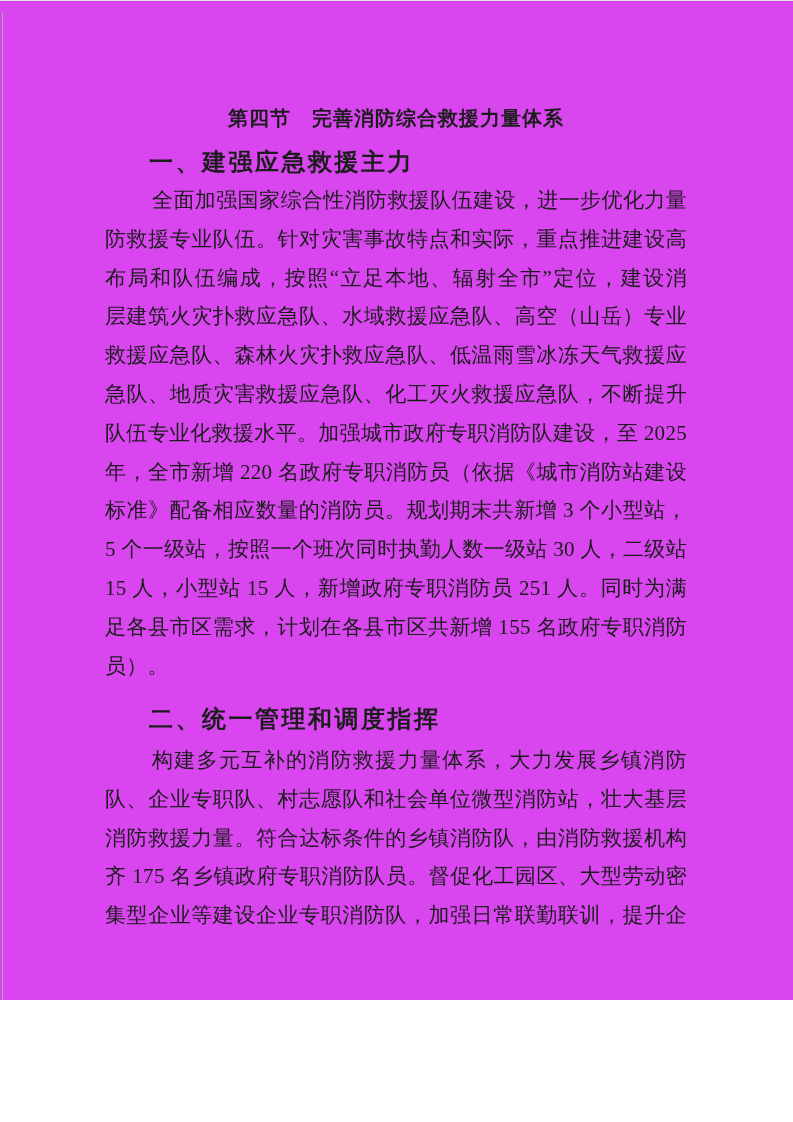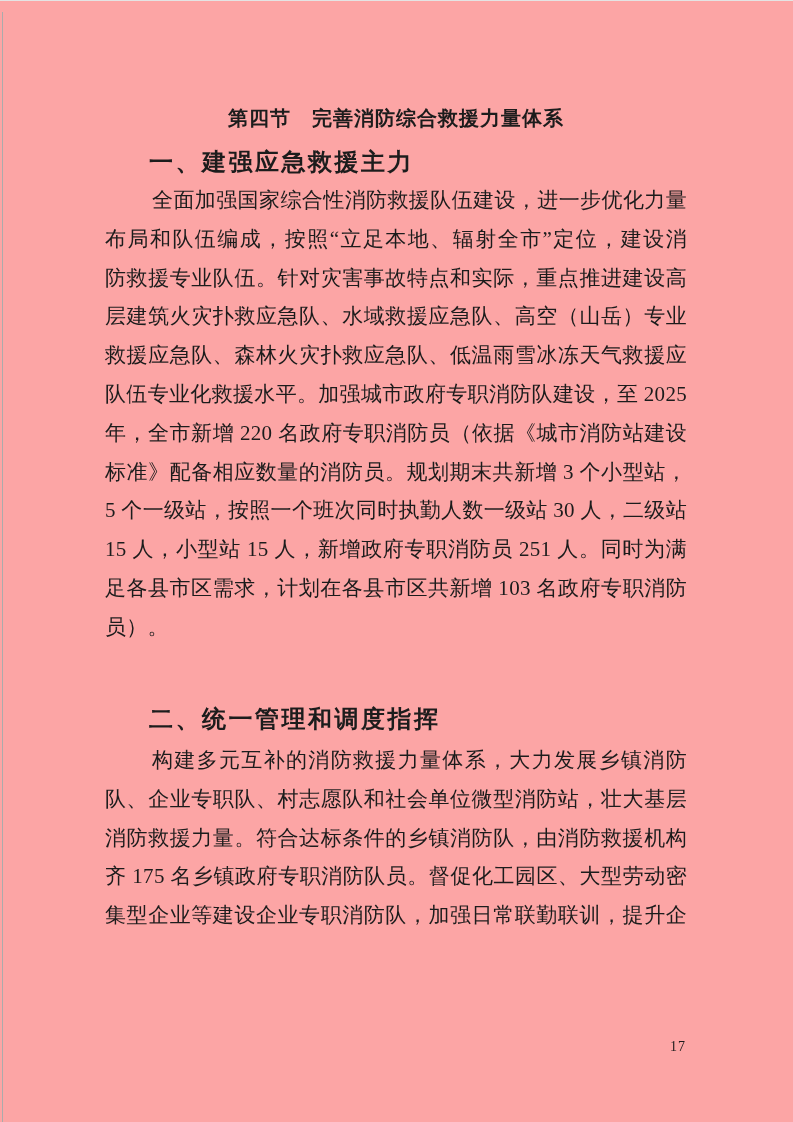--- a/index.html
+++ b/index.html
@@ -1,17 +1,17 @@
 <!DOCTYPE html>
 <html><head>
 <meta charset="utf-8">
 <style>
   html,body{margin:0;padding:0;background:#ffffff;}
   .page{
-    position:relative;width:793px;height:1122px;background:#fca5a5;
+    position:relative;width:793px;height:1000px;background:#d946ef;
     font-family:"Liberation Serif",serif;color:#1c1c1c;overflow:hidden;
   }
   .edge-top{position:absolute;top:0;left:0;width:793px;height:1px;background:#e4e4e4;}
   .edge-left{position:absolute;top:12px;left:2px;width:1px;height:1110px;background:#ababab;}
   .title{
     position:absolute;top:105px;left:105px;width:582px;
     text-align:center;font-size:20px;font-weight:bold;letter-spacing:1px;
   }
   .heading{
     position:absolute;left:149px;
@@ -37,30 +37,31 @@
 <div class="page">
   <div class="edge-top"></div>
   <div class="edge-left"></div>
 
   <div class="title">第四节　完善消防综合救援力量体系</div>
 
   <div class="heading heading-1">一、建强应急救援主力</div>
 
   <div class="para para-1">
     <div class="line j indent">全面加强国家综合性消防救援队伍建设，进一步优化力量</div>
+    <div class="line j">防救援专业队伍。针对灾害事故特点和实际，重点推进建设高</div>
     <div class="line j">布局和队伍编成，按照“立足本地、辐射全市”定位，建设消</div>
-    <div class="line j">防救援专业队伍。针对灾害事故特点和实际，重点推进建设高</div>
     <div class="line j">层建筑火灾扑救应急队、水域救援应急队、高空（山岳）专业</div>
     <div class="line j">救援应急队、森林火灾扑救应急队、低温雨雪冰冻天气救援应</div>
+    <div class="line j">急队、地质灾害救援应急队、化工灭火救援应急队，不断提升</div>
     <div class="line j">队伍专业化救援水平。加强城市政府专职消防队建设，至 2025</div>
     <div class="line j">年，全市新增 220 名政府专职消防员（依据《城市消防站建设</div>
     <div class="line j">标准》配备相应数量的消防员。规划期末共新增 3 个小型站，</div>
     <div class="line j">5 个一级站，按照一个班次同时执勤人数一级站 30 人，二级站</div>
     <div class="line j">15 人，小型站 15 人，新增政府专职消防员 251 人。同时为满</div>
-    <div class="line j">足各县市区需求，计划在各县市区共新增 103 名政府专职消防</div>
+    <div class="line j">足各县市区需求，计划在各县市区共新增 155 名政府专职消防</div>
     <div class="line">员）。</div>
   </div>
 
   <div class="heading heading-2">二、统一管理和调度指挥</div>
 
   <div class="para para-2">
     <div class="line j indent">构建多元互补的消防救援力量体系，大力发展乡镇消防</div>
     <div class="line j">队、企业专职队、村志愿队和社会单位微型消防站，壮大基层</div>
     <div class="line j">消防救援力量。符合达标条件的乡镇消防队，由消防救援机构</div>
     <div class="line j">齐 175 名乡镇政府专职消防队员。督促化工园区、大型劳动密</div>

